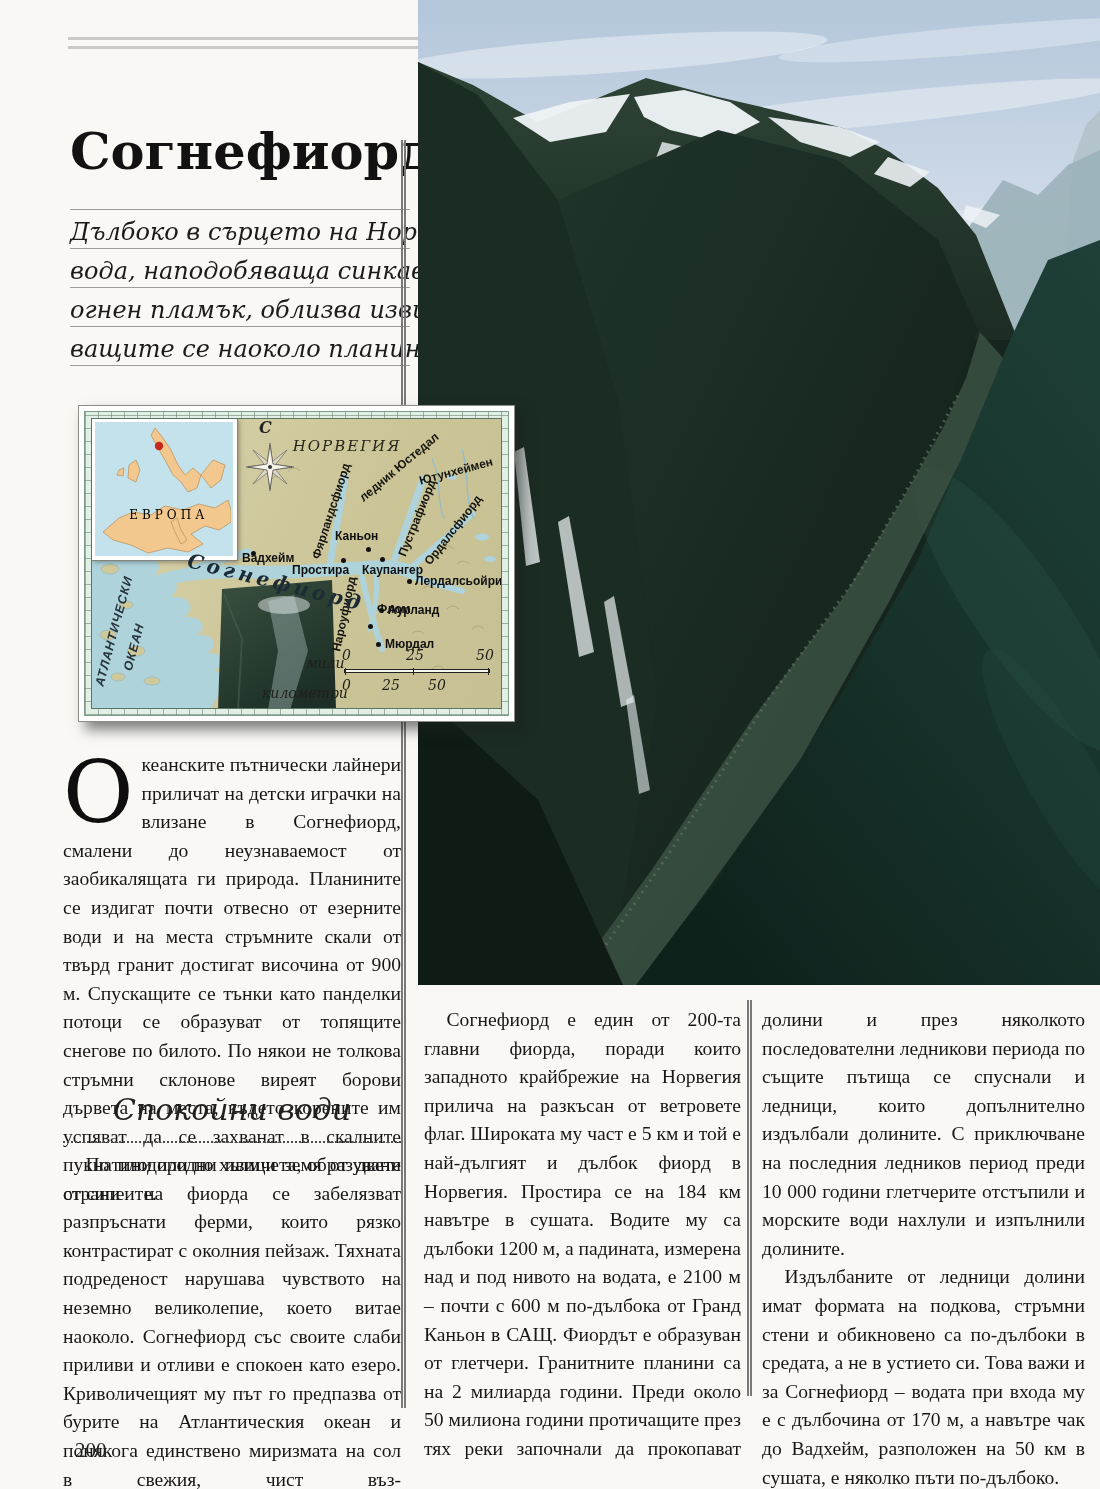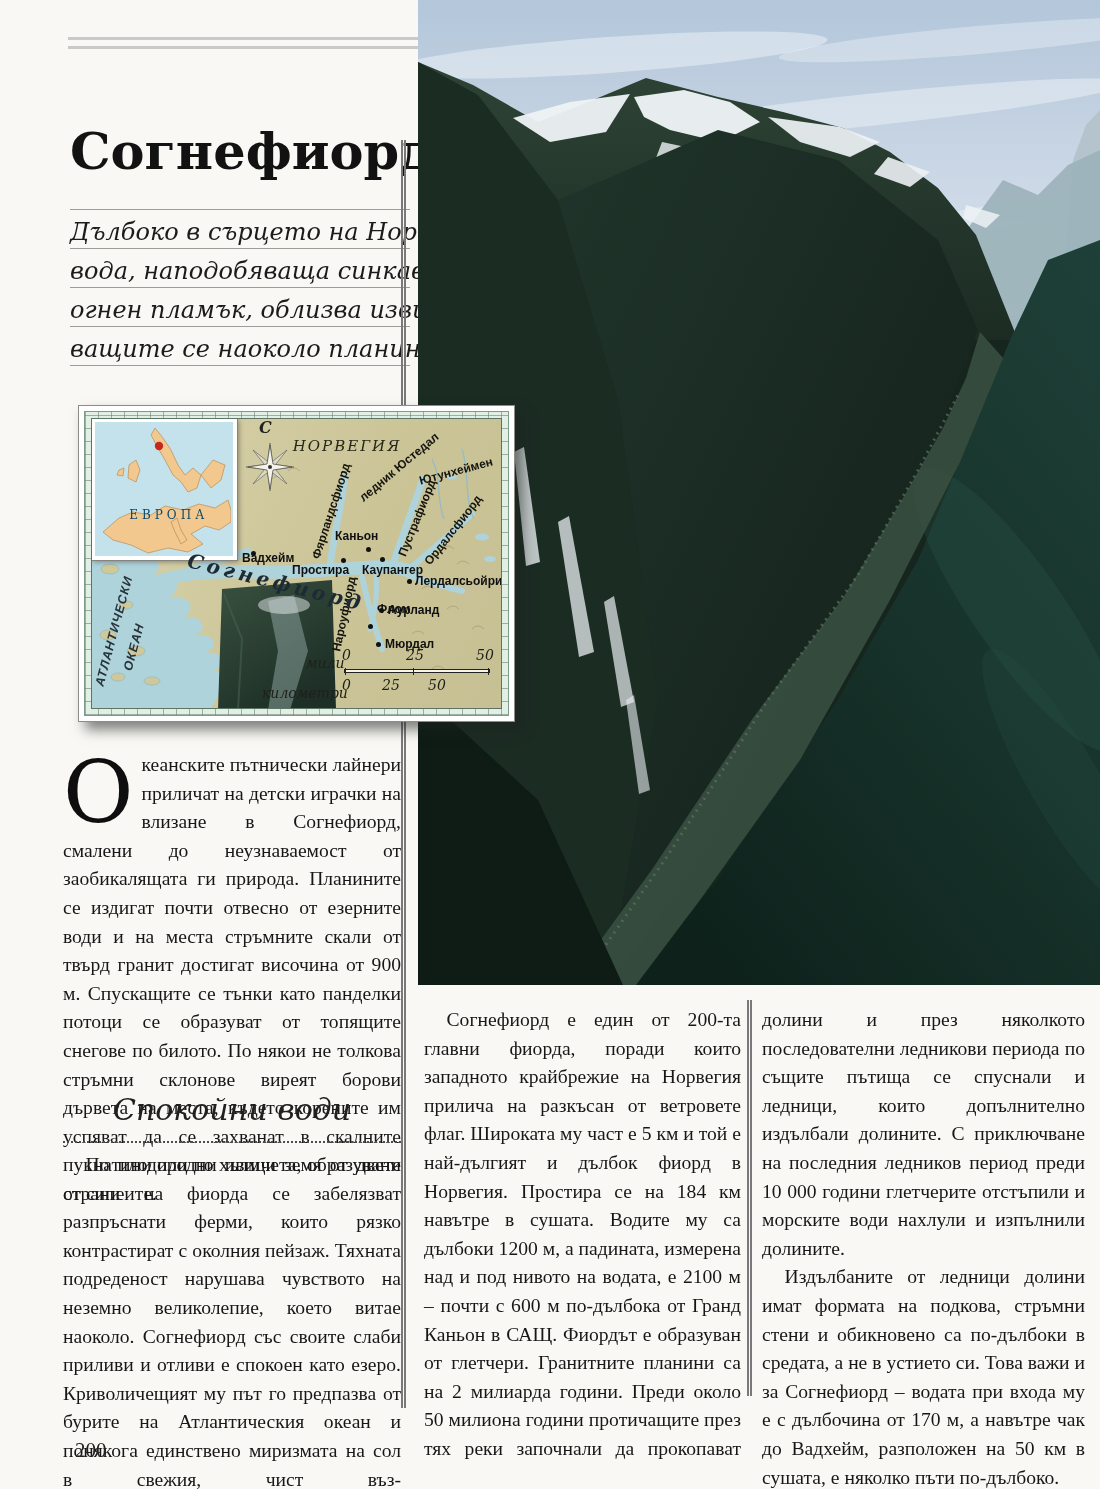--- a/index.html
+++ b/index.html
@@ -62,21 +62,21 @@
     font-size:20px;letter-spacing:4px;color:#1d2b36;}
   .ml-scale{font-family:"DejaVu Serif", serif;font-style:italic;font-size:14px;color:#20201a;}
   .scalebar{position:absolute;height:4px;background:#f6f5ec;border:1px solid #222;box-sizing:border-box;}
   .scalebar i{position:absolute;top:-2px;width:1px;height:7px;background:#222;}
 
   .inset{position:absolute;left:-1px;top:-1px;width:146px;height:142px;
     background:#c4e2ec;border:4px solid #fff;outline:1px solid #84847c;
     box-shadow:2px 2px 5px rgba(0,0,0,.35);box-sizing:border-box;}
   .inset svg{position:absolute;inset:0;}
   .inset-label{position:absolute;left:50%;top:86px;transform:translateX(-44%);
-    font-family:"DejaVu Serif", serif;font-size:12px;letter-spacing:4px;color:#0c4a6e;}
+    font-family:"DejaVu Serif", serif;font-size:12px;letter-spacing:4px;color:#000000;}
 
   .compass-n{position:absolute;font-family:"DejaVu Serif", serif;font-style:italic;
     font-size:16px;font-weight:bold;color:#222;}
 
   
   .bodycol{font-size:19.6px;line-height:28.6px;text-align:justify;color:#171717;}
   .bodycol p{margin:0;}
   .bodycol p.ind{text-indent:1.15em;}
   .cont{text-align-last:justify;}
   .dropcap{float:left;font-family:"DejaVu Serif", serif;font-size:86px;line-height:70px;

